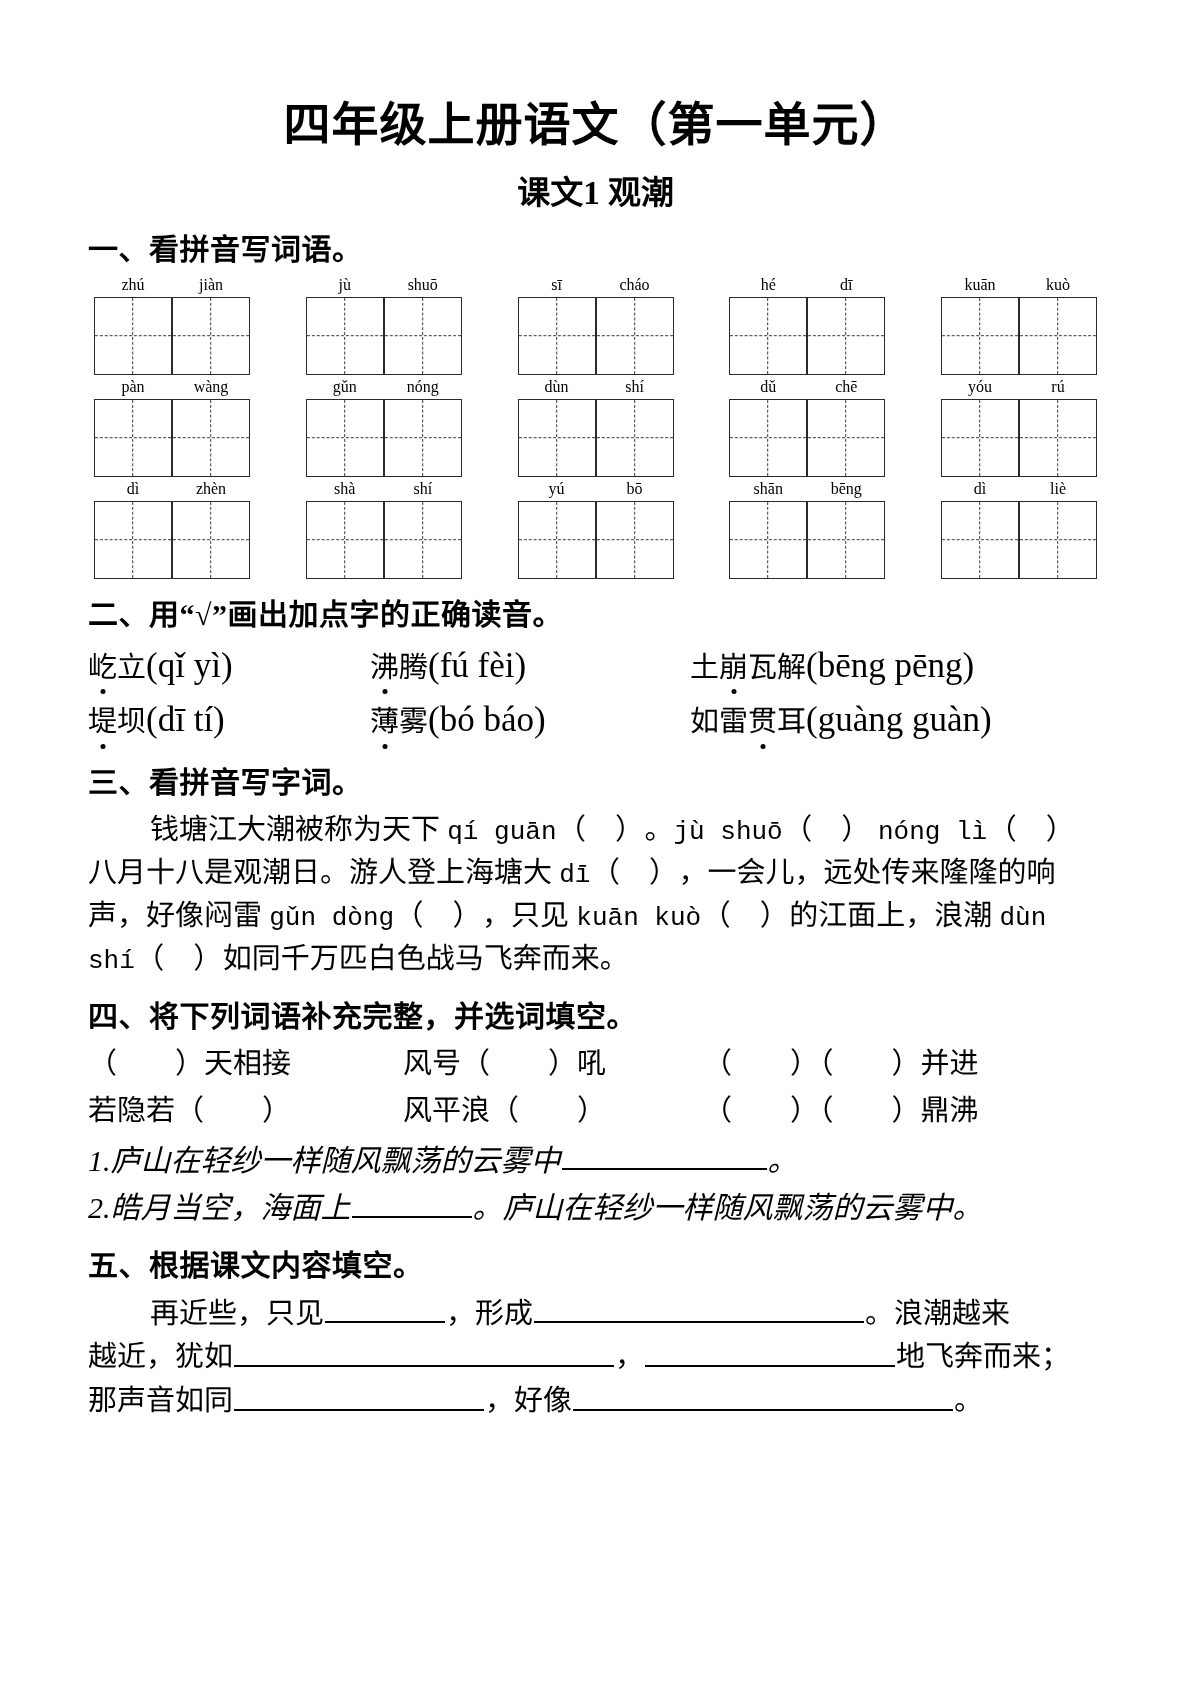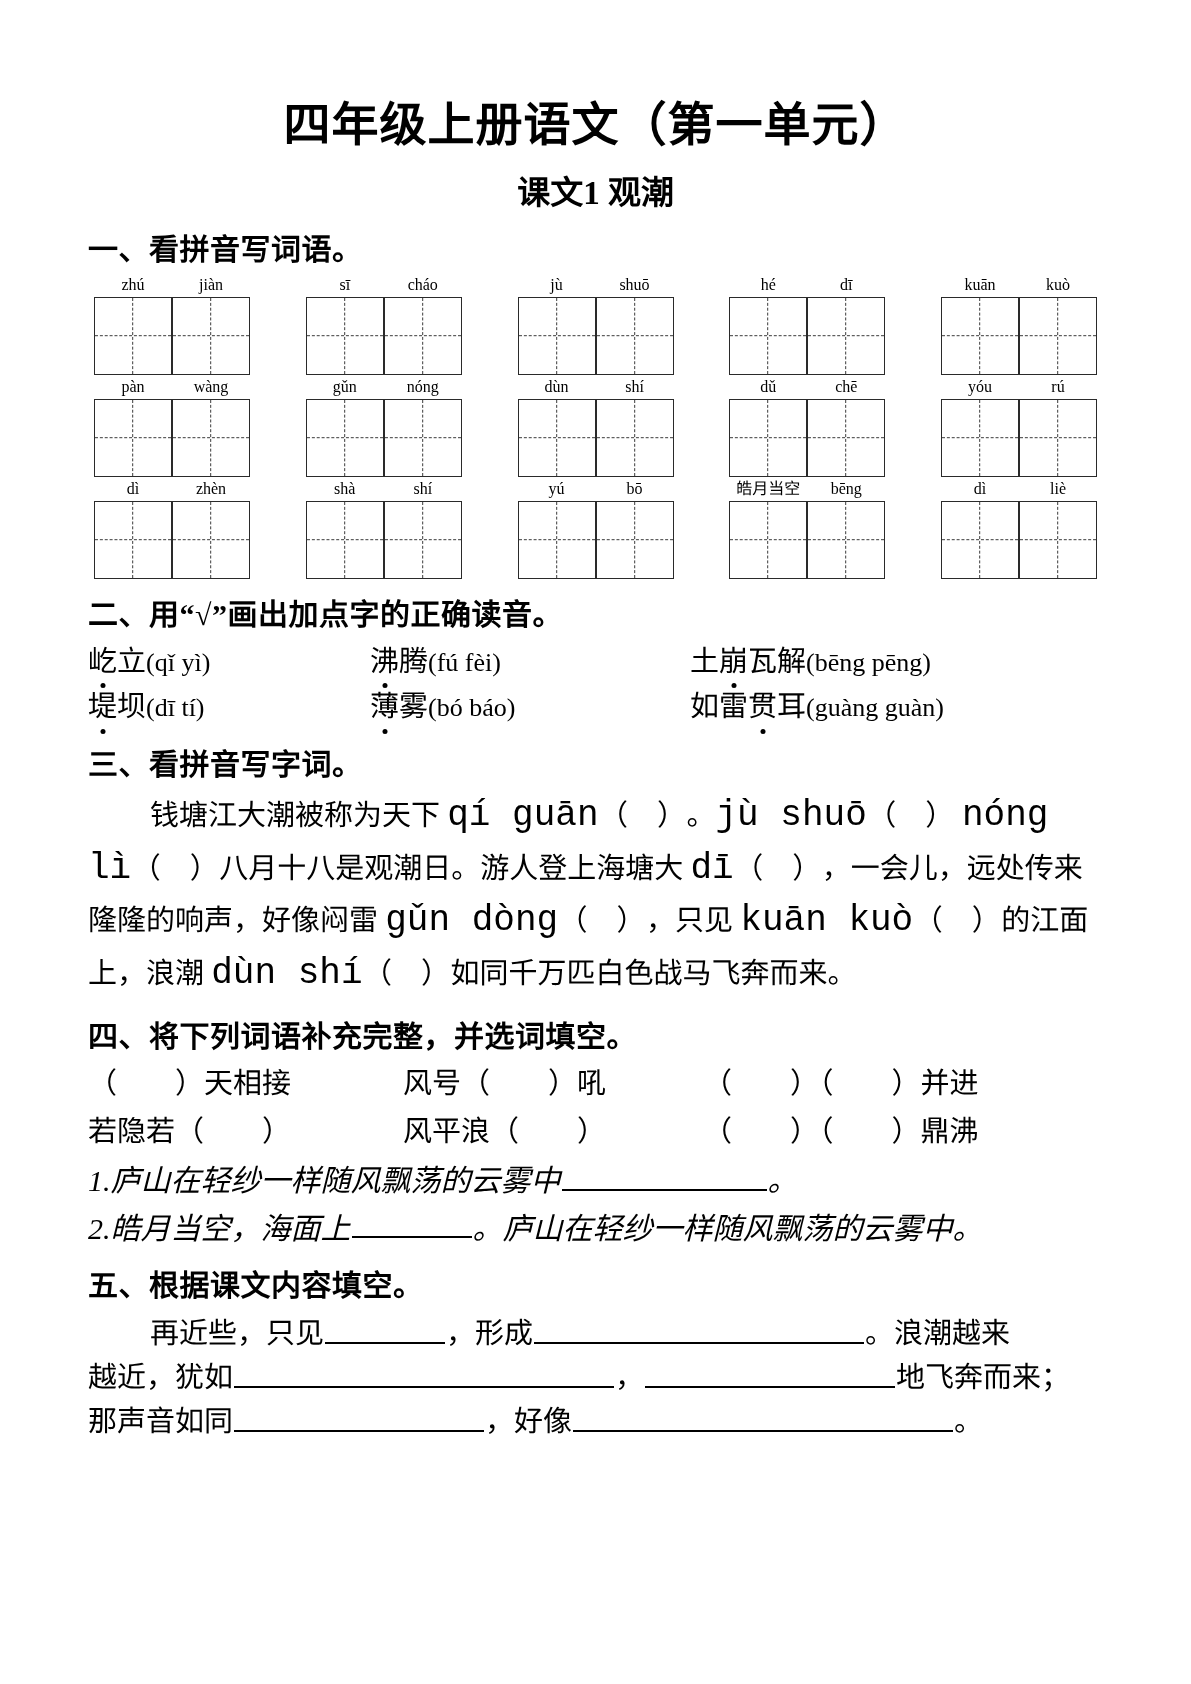--- a/index.html
+++ b/index.html
@@ -125,26 +125,26 @@
   .txt-para {
     font-size: 29px;
     line-height: 1.47;
   }
   .indent {
     display: inline-block;
     width: 62px;
   }
   .mono-py {
     font-family: "Liberation Mono", "DejaVu Sans Mono", monospace;
-    font-size: 36px;
+    font-size: 26px;
     letter-spacing: 0px;
   }
   .py-serif {
     font-family: "Liberation Serif", "DejaVu Serif", serif;
-    font-size: 26px;
+    font-size: 35px;
   }
 
   
   .dotchar {
     position: relative;
     display: inline-block;
   }
   .dotchar::after {
     content: "";
     position: absolute;
@@ -227,40 +227,40 @@
             <span>zhú</span>
             <span>jiàn</span>
           </div>
           <div class="tzg">
             <div class="tzg-cell"></div>
             <div class="tzg-cell"></div>
           </div>
         </div>
         <div class="grid-cellgroup">
           <div class="pinyin-pair">
+            <span>jù</span>
+            <span>shuō</span>
+          </div>
+          <div class="tzg">
+            <div class="tzg-cell"></div>
+            <div class="tzg-cell"></div>
+          </div>
+        </div>
+        <div class="grid-cellgroup">
+          <div class="pinyin-pair">
             <span>sī</span>
             <span>cháo</span>
           </div>
           <div class="tzg">
             <div class="tzg-cell"></div>
             <div class="tzg-cell"></div>
           </div>
         </div>
         <div class="grid-cellgroup">
           <div class="pinyin-pair">
-            <span>jù</span>
-            <span>shuō</span>
-          </div>
-          <div class="tzg">
-            <div class="tzg-cell"></div>
-            <div class="tzg-cell"></div>
-          </div>
-        </div>
-        <div class="grid-cellgroup">
-          <div class="pinyin-pair">
             <span>hé</span>
             <span>dī</span>
           </div>
           <div class="tzg">
             <div class="tzg-cell"></div>
             <div class="tzg-cell"></div>
           </div>
         </div>
         <div class="grid-cellgroup">
           <div class="pinyin-pair">
@@ -353,21 +353,21 @@
             <span>yú</span>
             <span>bō</span>
           </div>
           <div class="tzg">
             <div class="tzg-cell"></div>
             <div class="tzg-cell"></div>
           </div>
         </div>
         <div class="grid-cellgroup">
           <div class="pinyin-pair">
-            <span>皓月当空</span>
+            <span>shān</span>
             <span>bēng</span>
           </div>
           <div class="tzg">
             <div class="tzg-cell"></div>
             <div class="tzg-cell"></div>
           </div>
         </div>
         <div class="grid-cellgroup">
           <div class="pinyin-pair">
             <span>dì</span>

